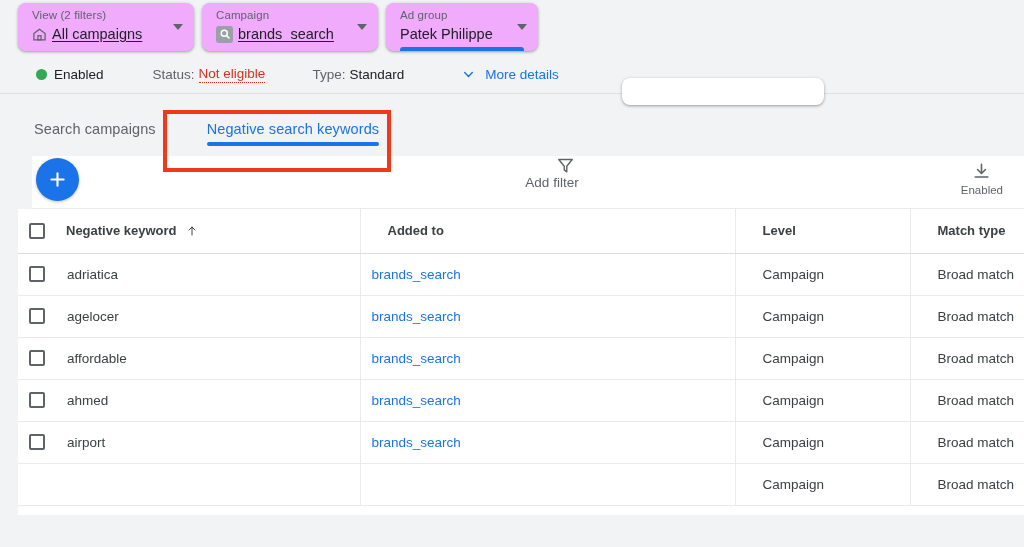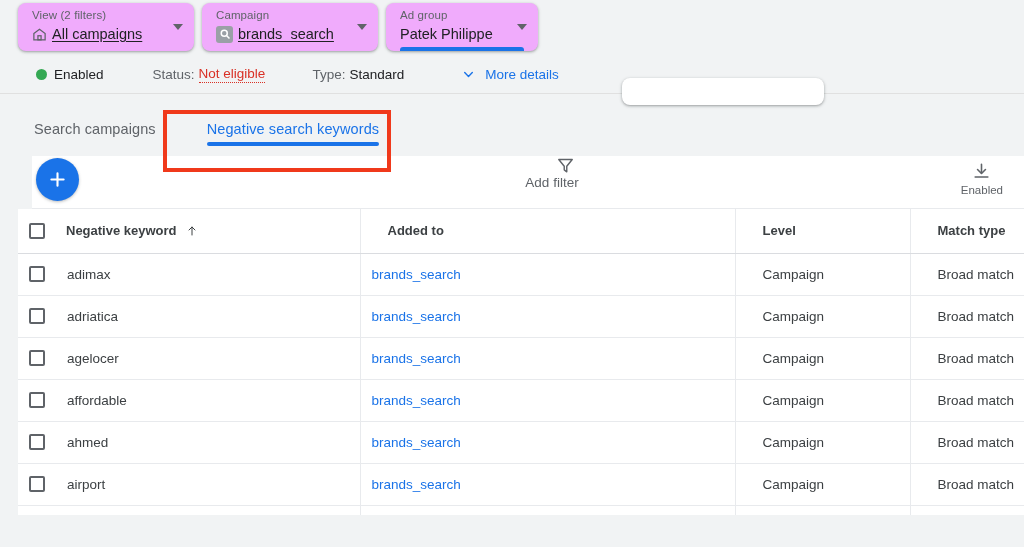--- a/index.html
+++ b/index.html
@@ -398,33 +398,20 @@
         <th class="col-add cell-pad">Added to</th>
         <th class="col-lvl cell-pad">Level</th>
         <th class="col-mt cell-pad">Match type</th>
       </tr>
     </thead>
     <tbody>
       <tr>
         <td class="col-kw">
           <div class="kw-cell">
             <span class="cb"></span>
-            <span class="kw-text">adimax</span>
-          </div>
-        </td>
-        <td class="col-add">
-          <span class="link">brands_search</span>
-        </td>
-        <td class="col-lvl cell-pad">Campaign</td>
-        <td class="col-mt cell-pad">Broad match</td>
-      </tr>
-      <tr>
-        <td class="col-kw">
-          <div class="kw-cell">
-            <span class="cb"></span>
             <span class="kw-text">adriatica</span>
           </div>
         </td>
         <td class="col-add">
           <span class="link">brands_search</span>
         </td>
         <td class="col-lvl cell-pad">Campaign</td>
         <td class="col-mt cell-pad">Broad match</td>
       </tr>
       <tr>

